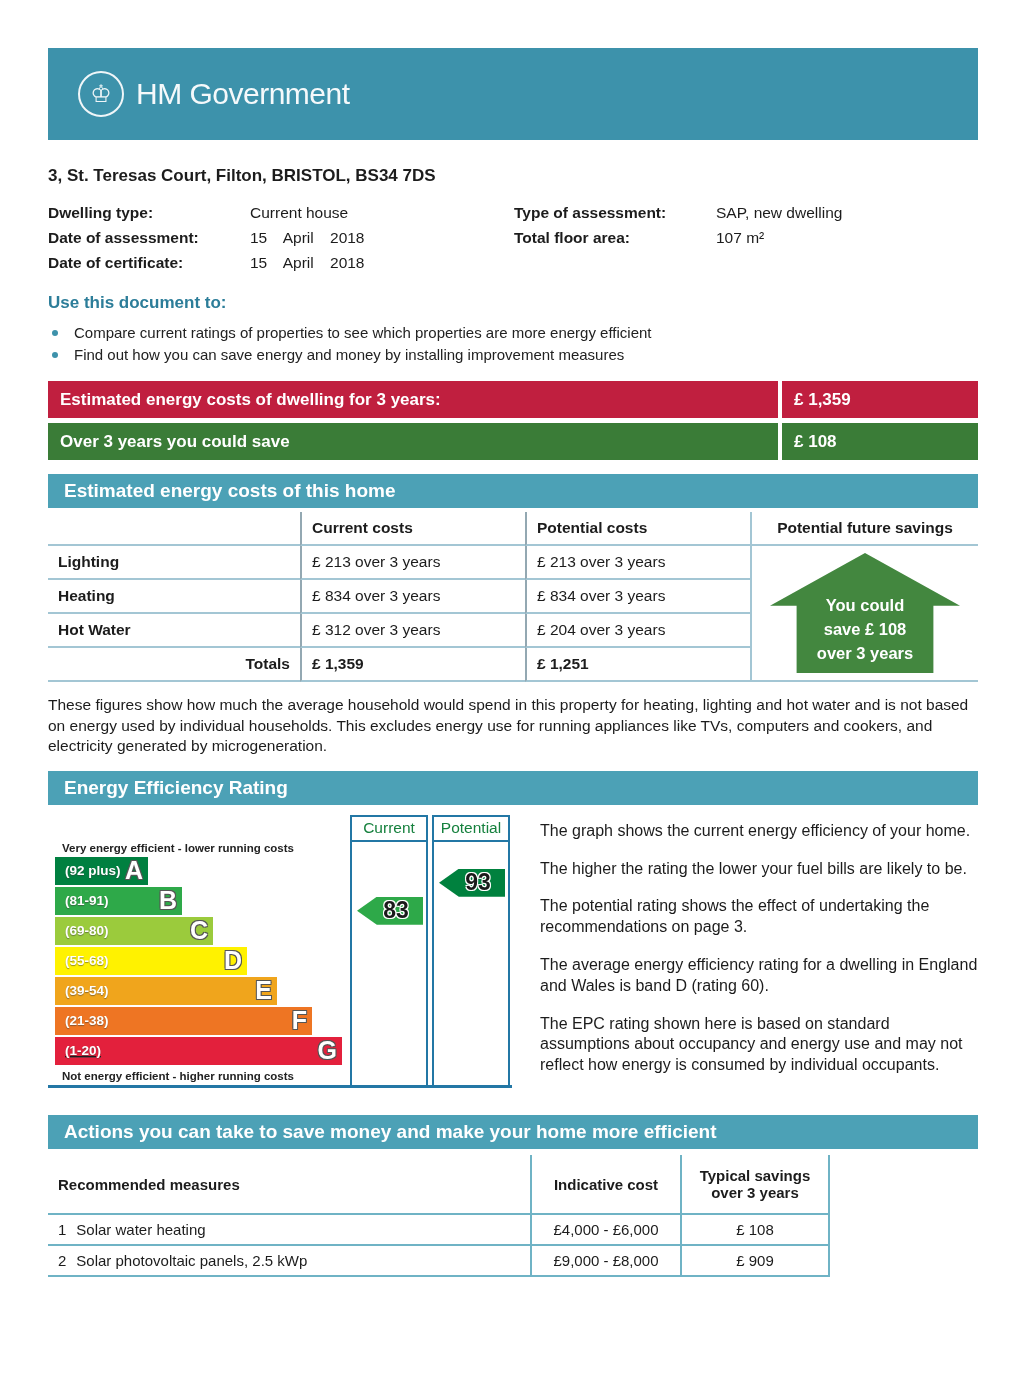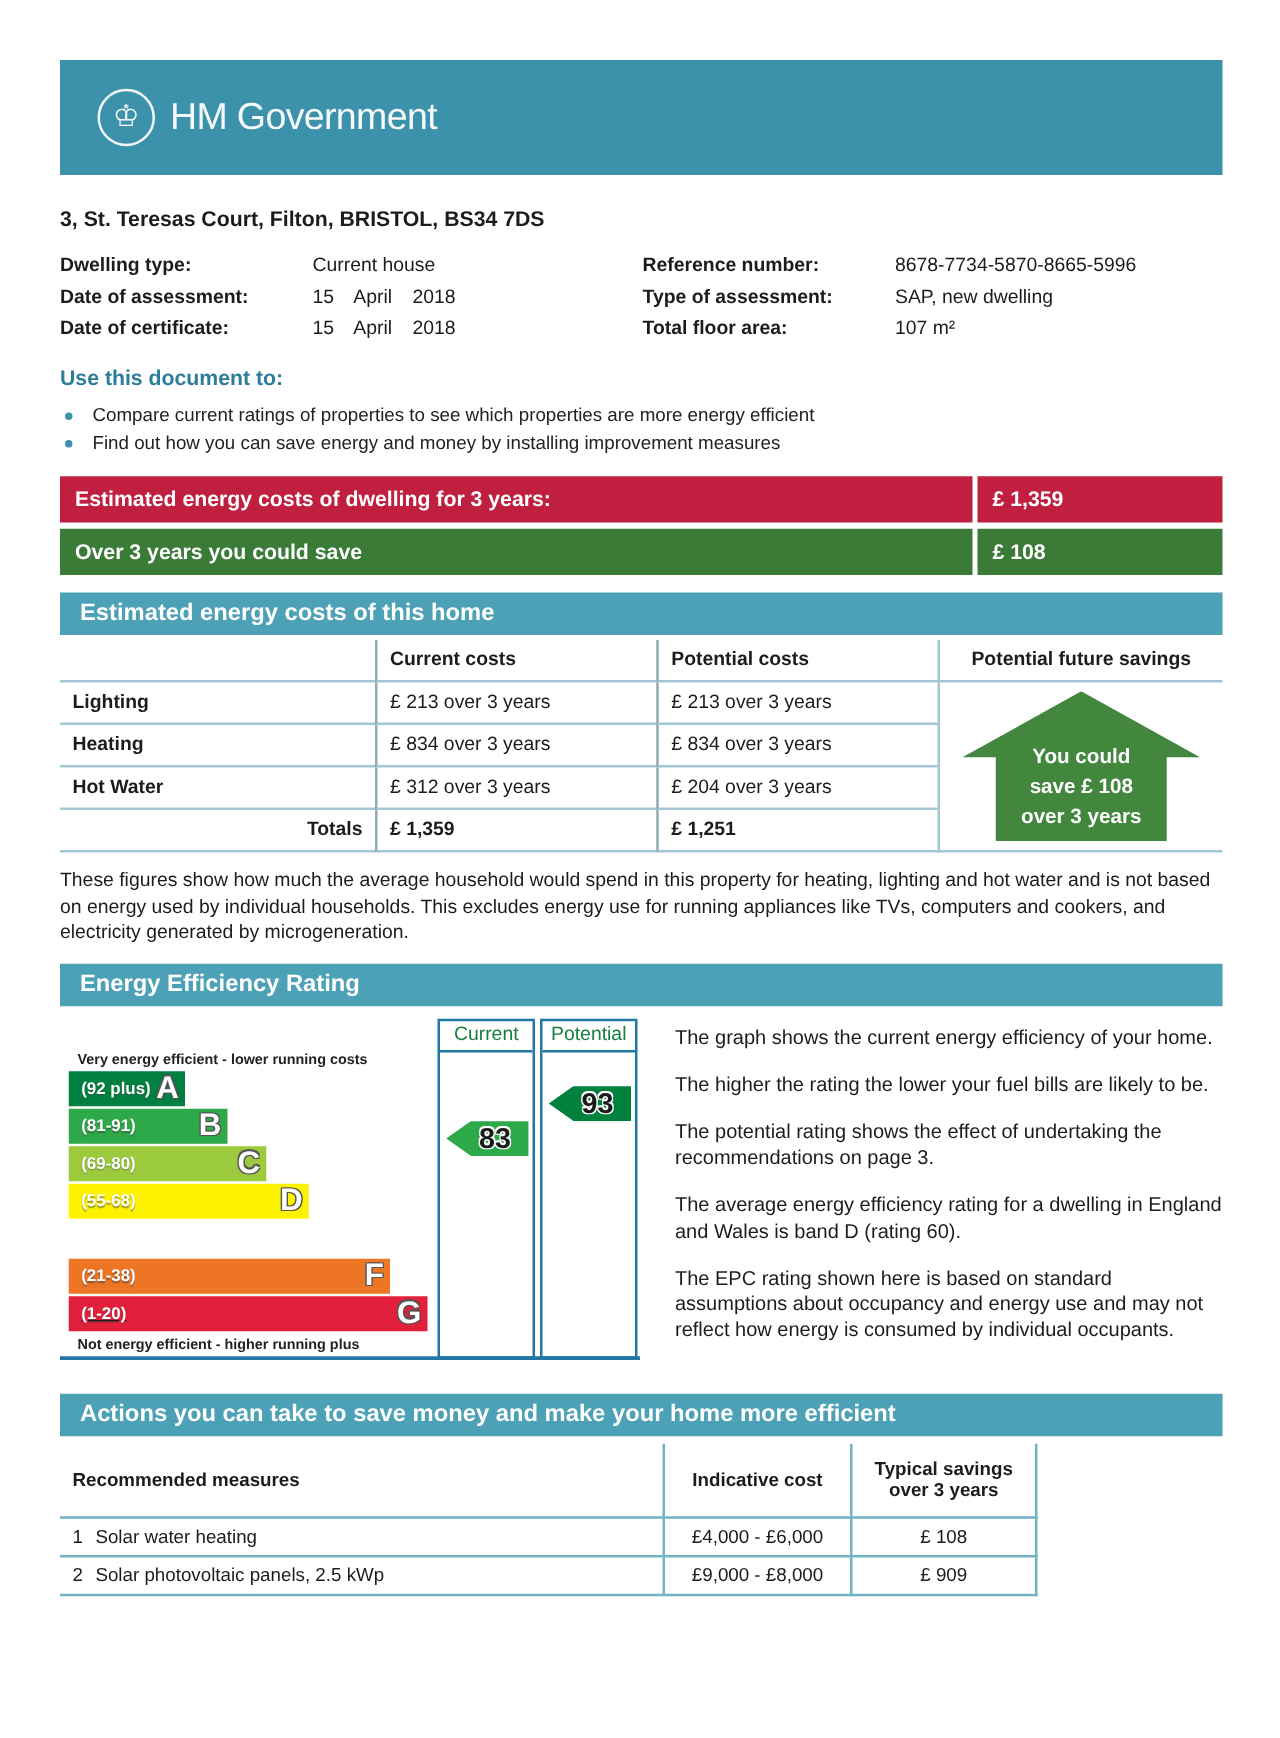--- a/index.html
+++ b/index.html
@@ -185,24 +185,20 @@
         <span class="lbl">Date of assessment:</span>
         <span class="val date">15 April 2018</span>
       </div>
       <div class="detail-row">
         <span class="lbl">Date of certificate:</span>
         <span class="val date">15 April 2018</span>
       </div>
     </div>
     <div class="details-col right">
       <div class="detail-row">
-        <span class="lbl">Reference number:</span>
-        <span class="val">8678-7734-5870-8665-5996</span>
-      </div>
-      <div class="detail-row">
         <span class="lbl">Type of assessment:</span>
         <span class="val">SAP, new dwelling</span>
       </div>
       <div class="detail-row">
         <span class="lbl">Total floor area:</span>
         <span class="val">107 m²</span>
       </div>
     </div>
   </div>
 
@@ -273,30 +269,34 @@
         <span class="ltr">B</span>
       </div>
       <div class="band band-c">
         <span class="rng">(69-80)</span>
         <span class="ltr">C</span>
       </div>
       <div class="band band-d">
         <span class="rng">(55-68)</span>
         <span class="ltr">D</span>
       </div>
+      <div class="band band-e">
+        <span class="rng">(39-54)</span>
+        <span class="ltr">E</span>
+      </div>
       <div class="band band-f">
         <span class="rng">(21-38)</span>
         <span class="ltr">F</span>
       </div>
       <div class="band band-g">
         <span class="rng">(1-20)</span>
         <span class="ltr">G</span>
       </div>
 
-      <div class="eer-bottom-label">Not energy efficient - higher running plus</div>
+      <div class="eer-bottom-label">Not energy efficient - higher running costs</div>
 
       <div class="eer-col eer-col-current">
         <div class="eer-col-head">Current</div>
       </div>
       <div class="eer-col eer-col-potential">
         <div class="eer-col-head">Potential</div>
       </div>
 
       <div class="rating-arrow arrow-current">83</div>
       <div class="rating-arrow arrow-potential">93</div>

